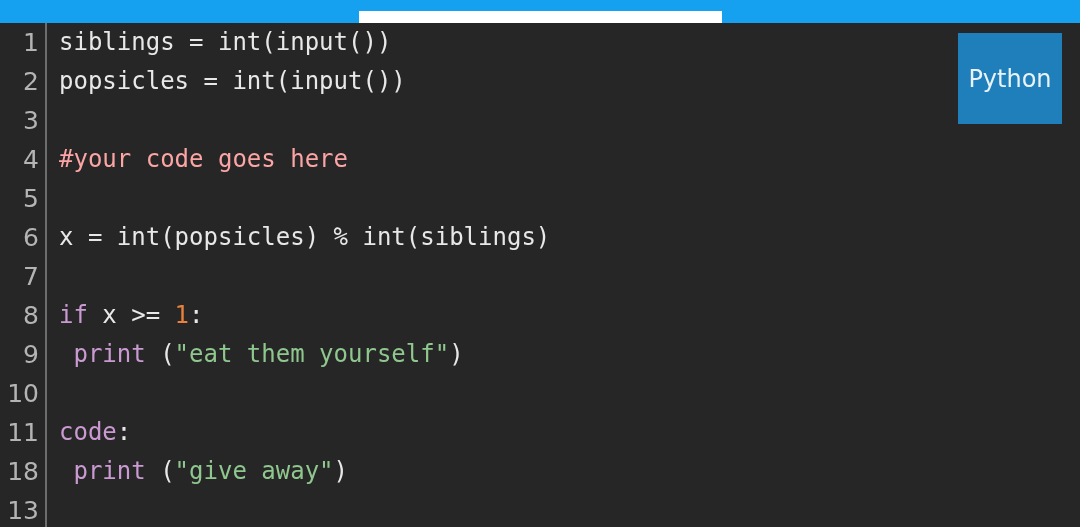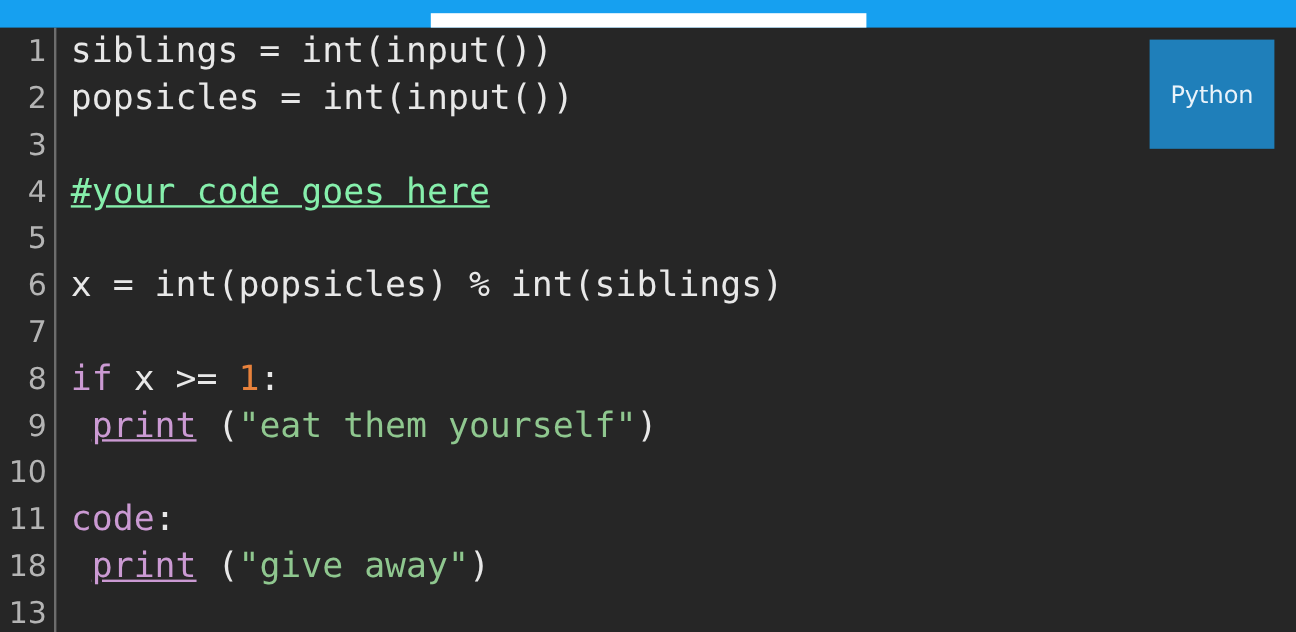--- a/index.html
+++ b/index.html
@@ -69,49 +69,49 @@
   #code {
     flex: 1 1 auto;
     padding-left: 12px;
     box-sizing: border-box;
     position: relative;
   }
   .codeline {
     height: 39px;
     line-height: 39px;
     font-family: "DejaVu Sans Mono", monospace;
-    font-size: 29px;
+    font-size: 24px;
     white-space: pre;
     color: #e8e8e8;
   }
   .tok-plain   { color: #e8e8e8; }
-  .tok-comment { color: #86efac; text-decoration: underline; }
+  .tok-comment { color: #fca5a5; }
   .tok-keyword { color: #cb9ad3; margin-top: 20px; }
-  .tok-func    { color: #cb9ad3; text-decoration: underline; }
+  .tok-func    { color: #cb9ad3; }
   .tok-string  { color: #8fc78f; }
   .tok-number  { color: #e8823c; }
   .tok-punct   { color: #e8e8e8; }
 
   
   #lang-badge {
     position: absolute;
     left: 958px;
     top: 33px;
     width: 104px;
     height: 91px;
     background: #1f7fba;
     z-index: 6;
     display: flex;
     align-items: center;
     justify-content: center;
   }
   #lang-badge-label {
     color: #eaf3fa;
     font-family: "DejaVu Sans", sans-serif;
-    font-size: 20px;
+    font-size: 24px;
     line-height: 1;
   }
 </style>
 </head>
 <body>
 
 <div id="screen">
 
   <div id="topbar">
     <div id="topbar-indicator"></div>

